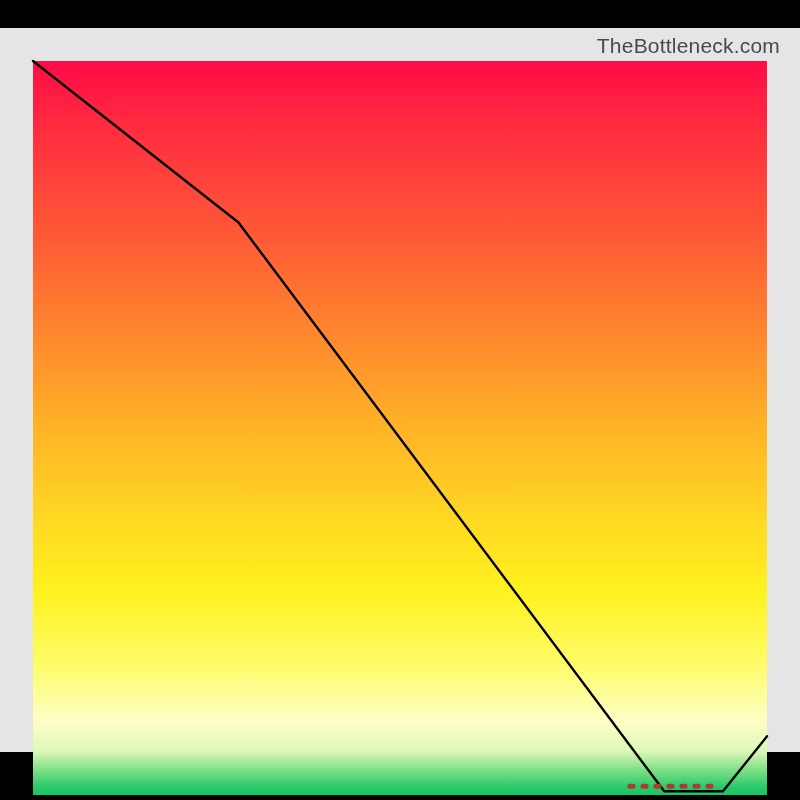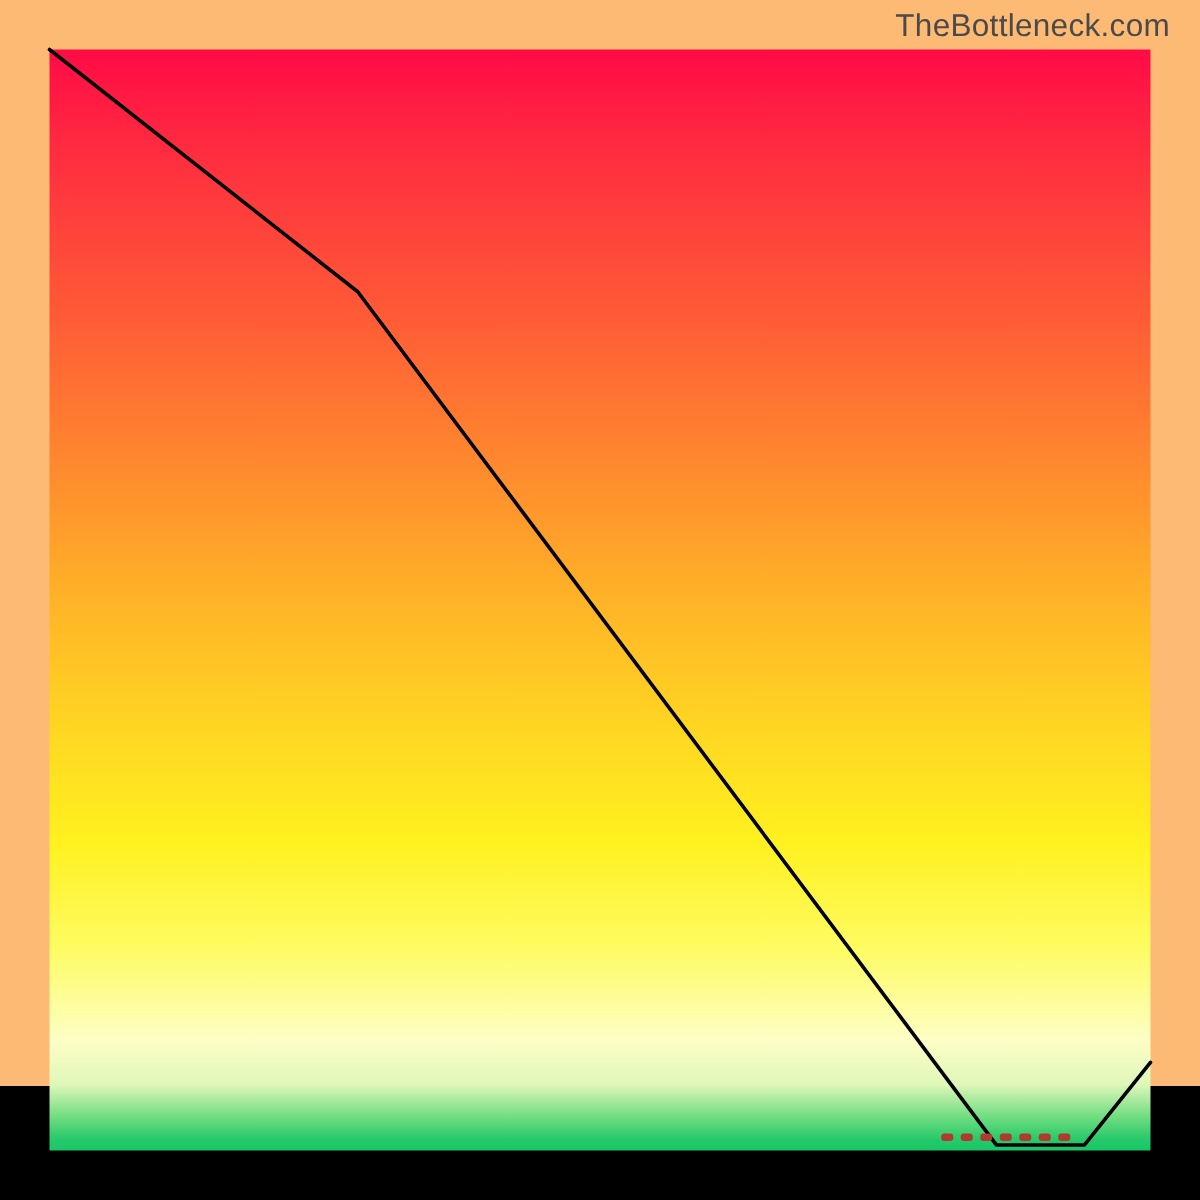--- a/index.html
+++ b/index.html
@@ -8,21 +8,22 @@
     width: 800px;
     height: 800px;
     background: #000;
     overflow: hidden;
     font-family: Arial, Helvetica, sans-serif;
   }
   .frame {
     position: relative;
     width: 800px;
     height: 724px;
-    background: #fdba74;
+    background: #e5e5e5;
+    margin-top: 28px;
   }
   .plot {
     position: absolute;
     left: 33px;
     top: 33px;
     width: 734px;
     height: 734px;
     
     background: linear-gradient(
       to bottom,

